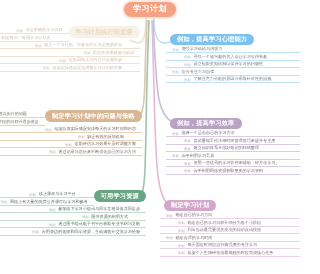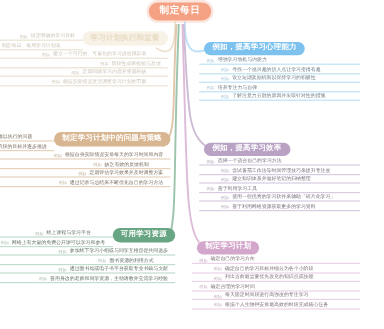--- a/index.html
+++ b/index.html
@@ -117,21 +117,21 @@
 
     <path d="M147,20 C143,90 148,110 136,122" stroke="#e0c6ab" stroke-width="1.6" fill="none"></path>
 
     <path d="M153,20 C157,90 156,112 172,122" stroke="#cdbcd6" stroke-width="1.6" fill="none"></path>
 
     <path d="M149,20 C144,140 148,185 140,200" stroke="#9cc4ac" stroke-width="1.6" fill="none"></path>
 
     <path d="M152,20 C156,140 154,188 166,202" stroke="#ddbcd7" stroke-width="1.6" fill="none"></path>
   </svg>
 
-  <div class="root-node">制定每日</div>
+  <div class="root-node">学习计划</div>
 
   <div class="branch left t-cream" id="br-cream">
     <div class="bhead-wrap">
       <span class="bhead">学习计划执行和监督</span>
     </div>
     <div class="rows">
       <div class="row lvl1">
           <span class="tag">例如</span>
           <span class="txt">设定明确的学习目标</span>
           <span class="ul"></span>

